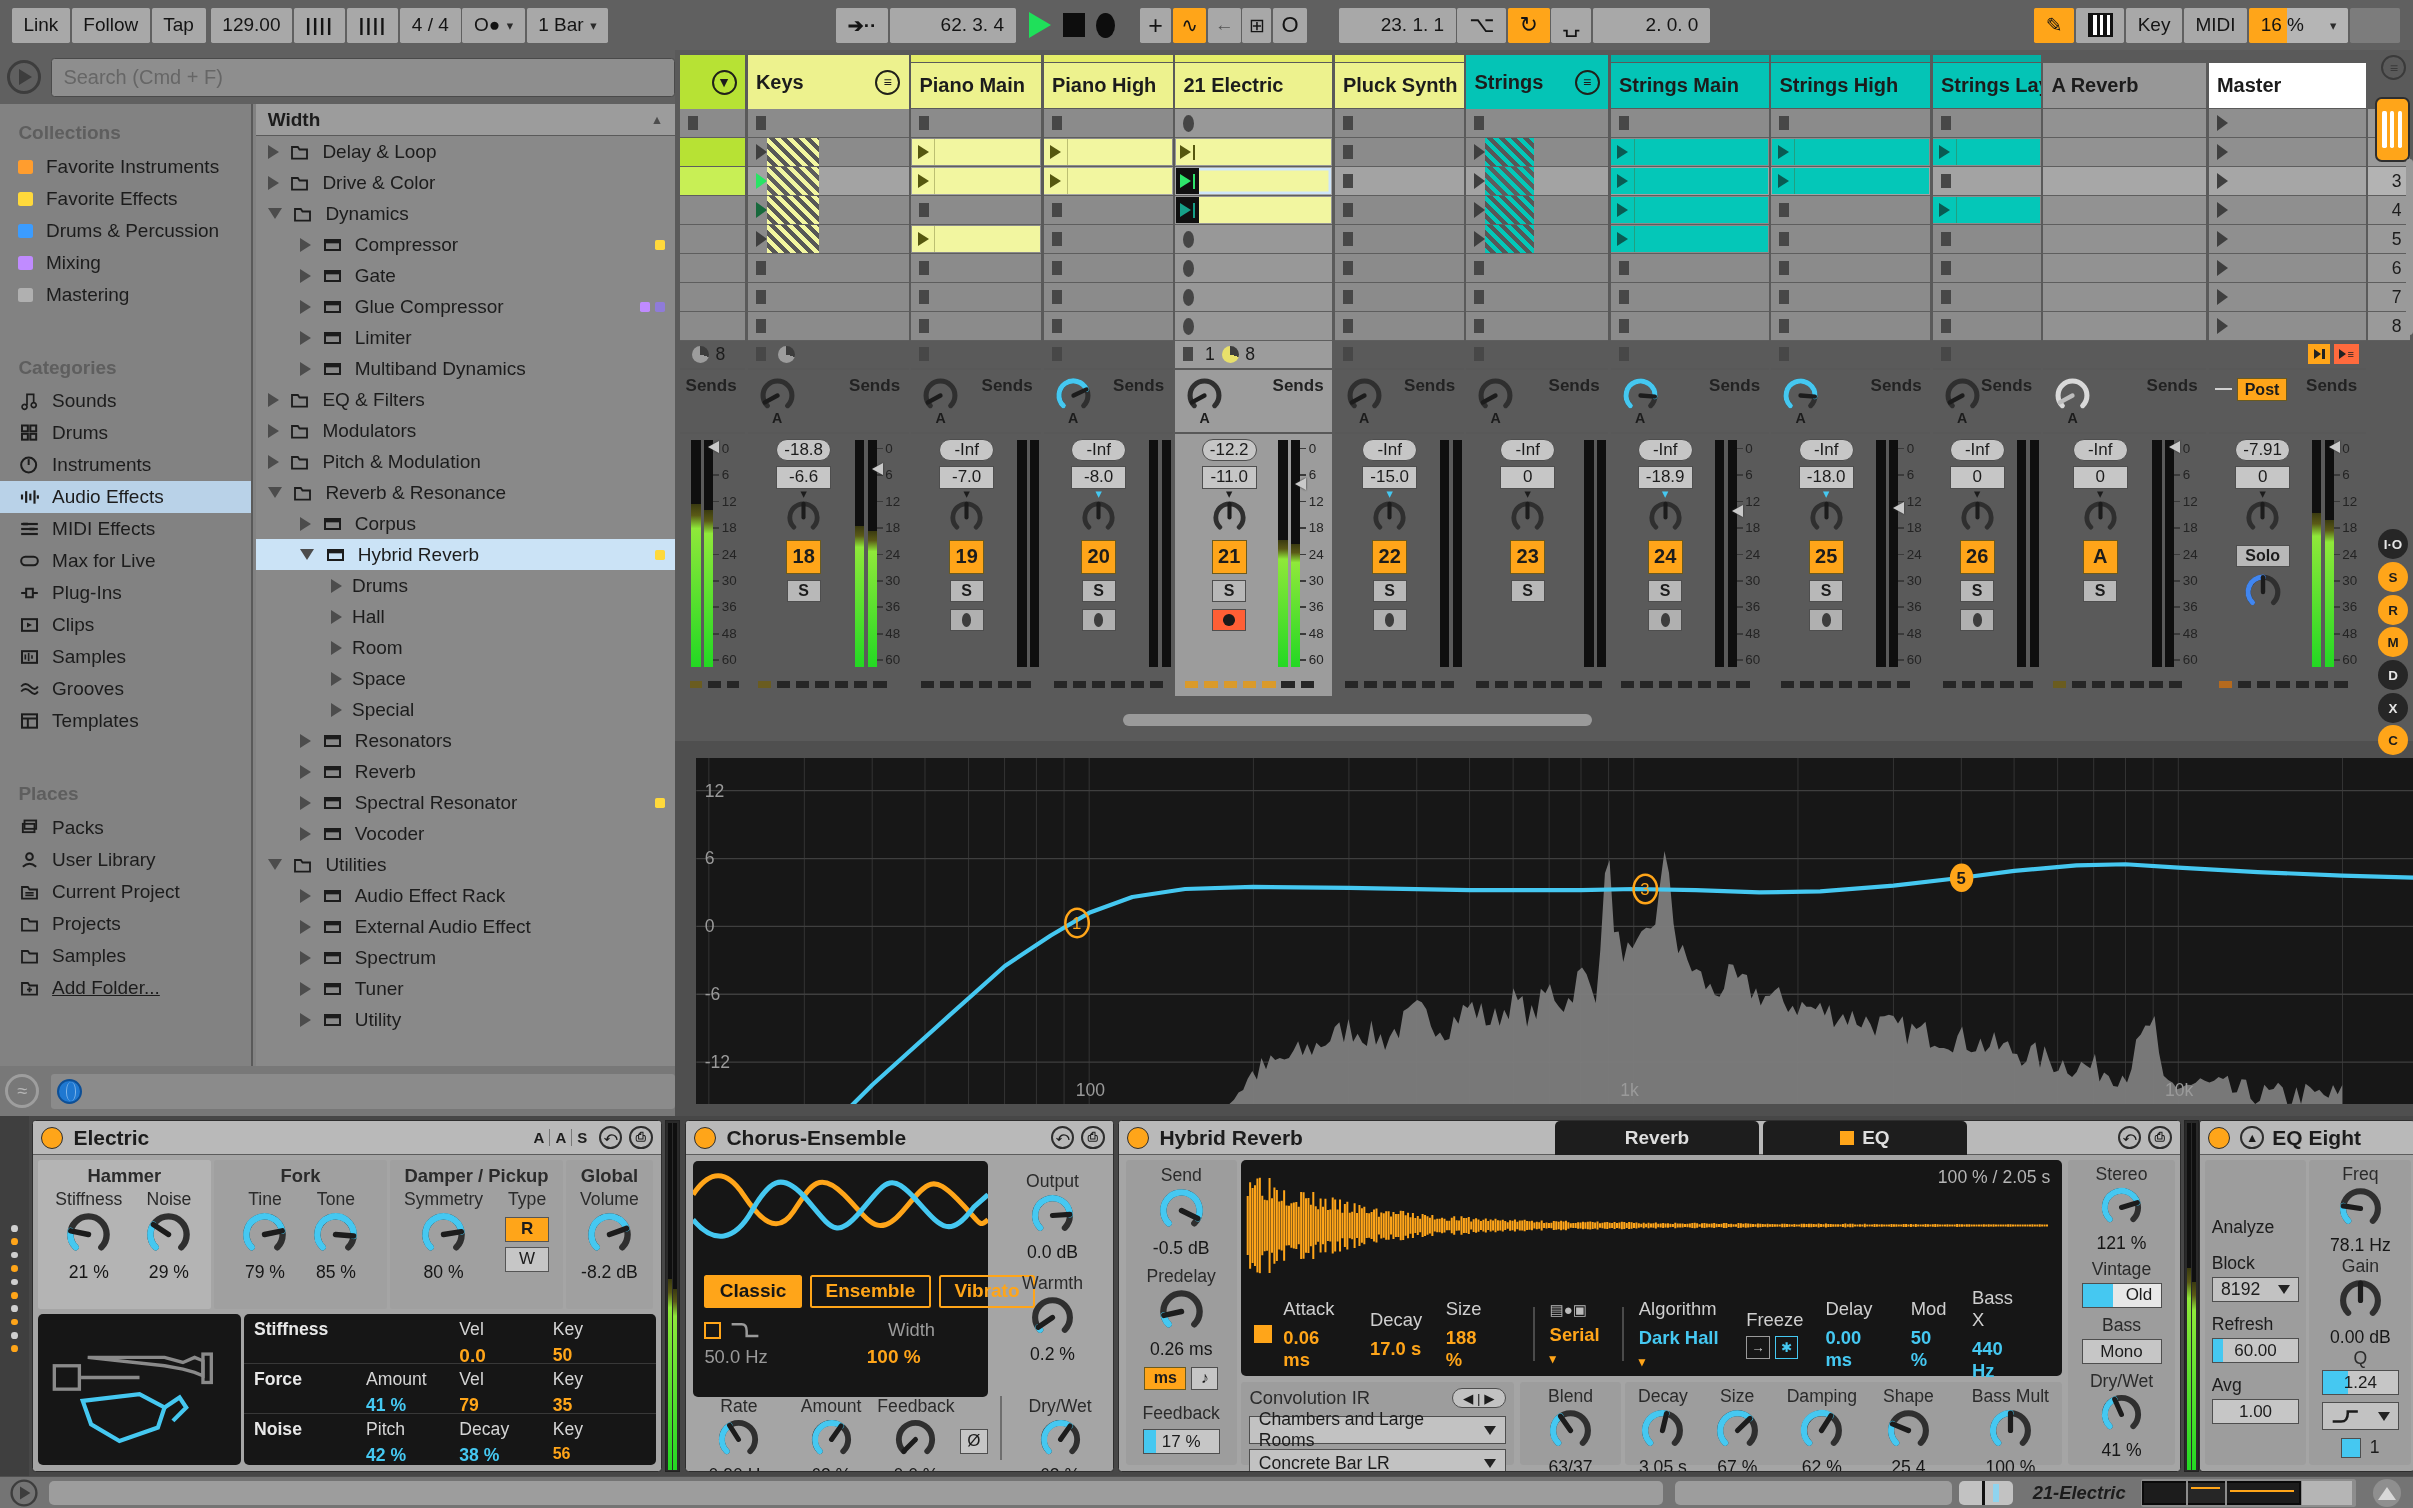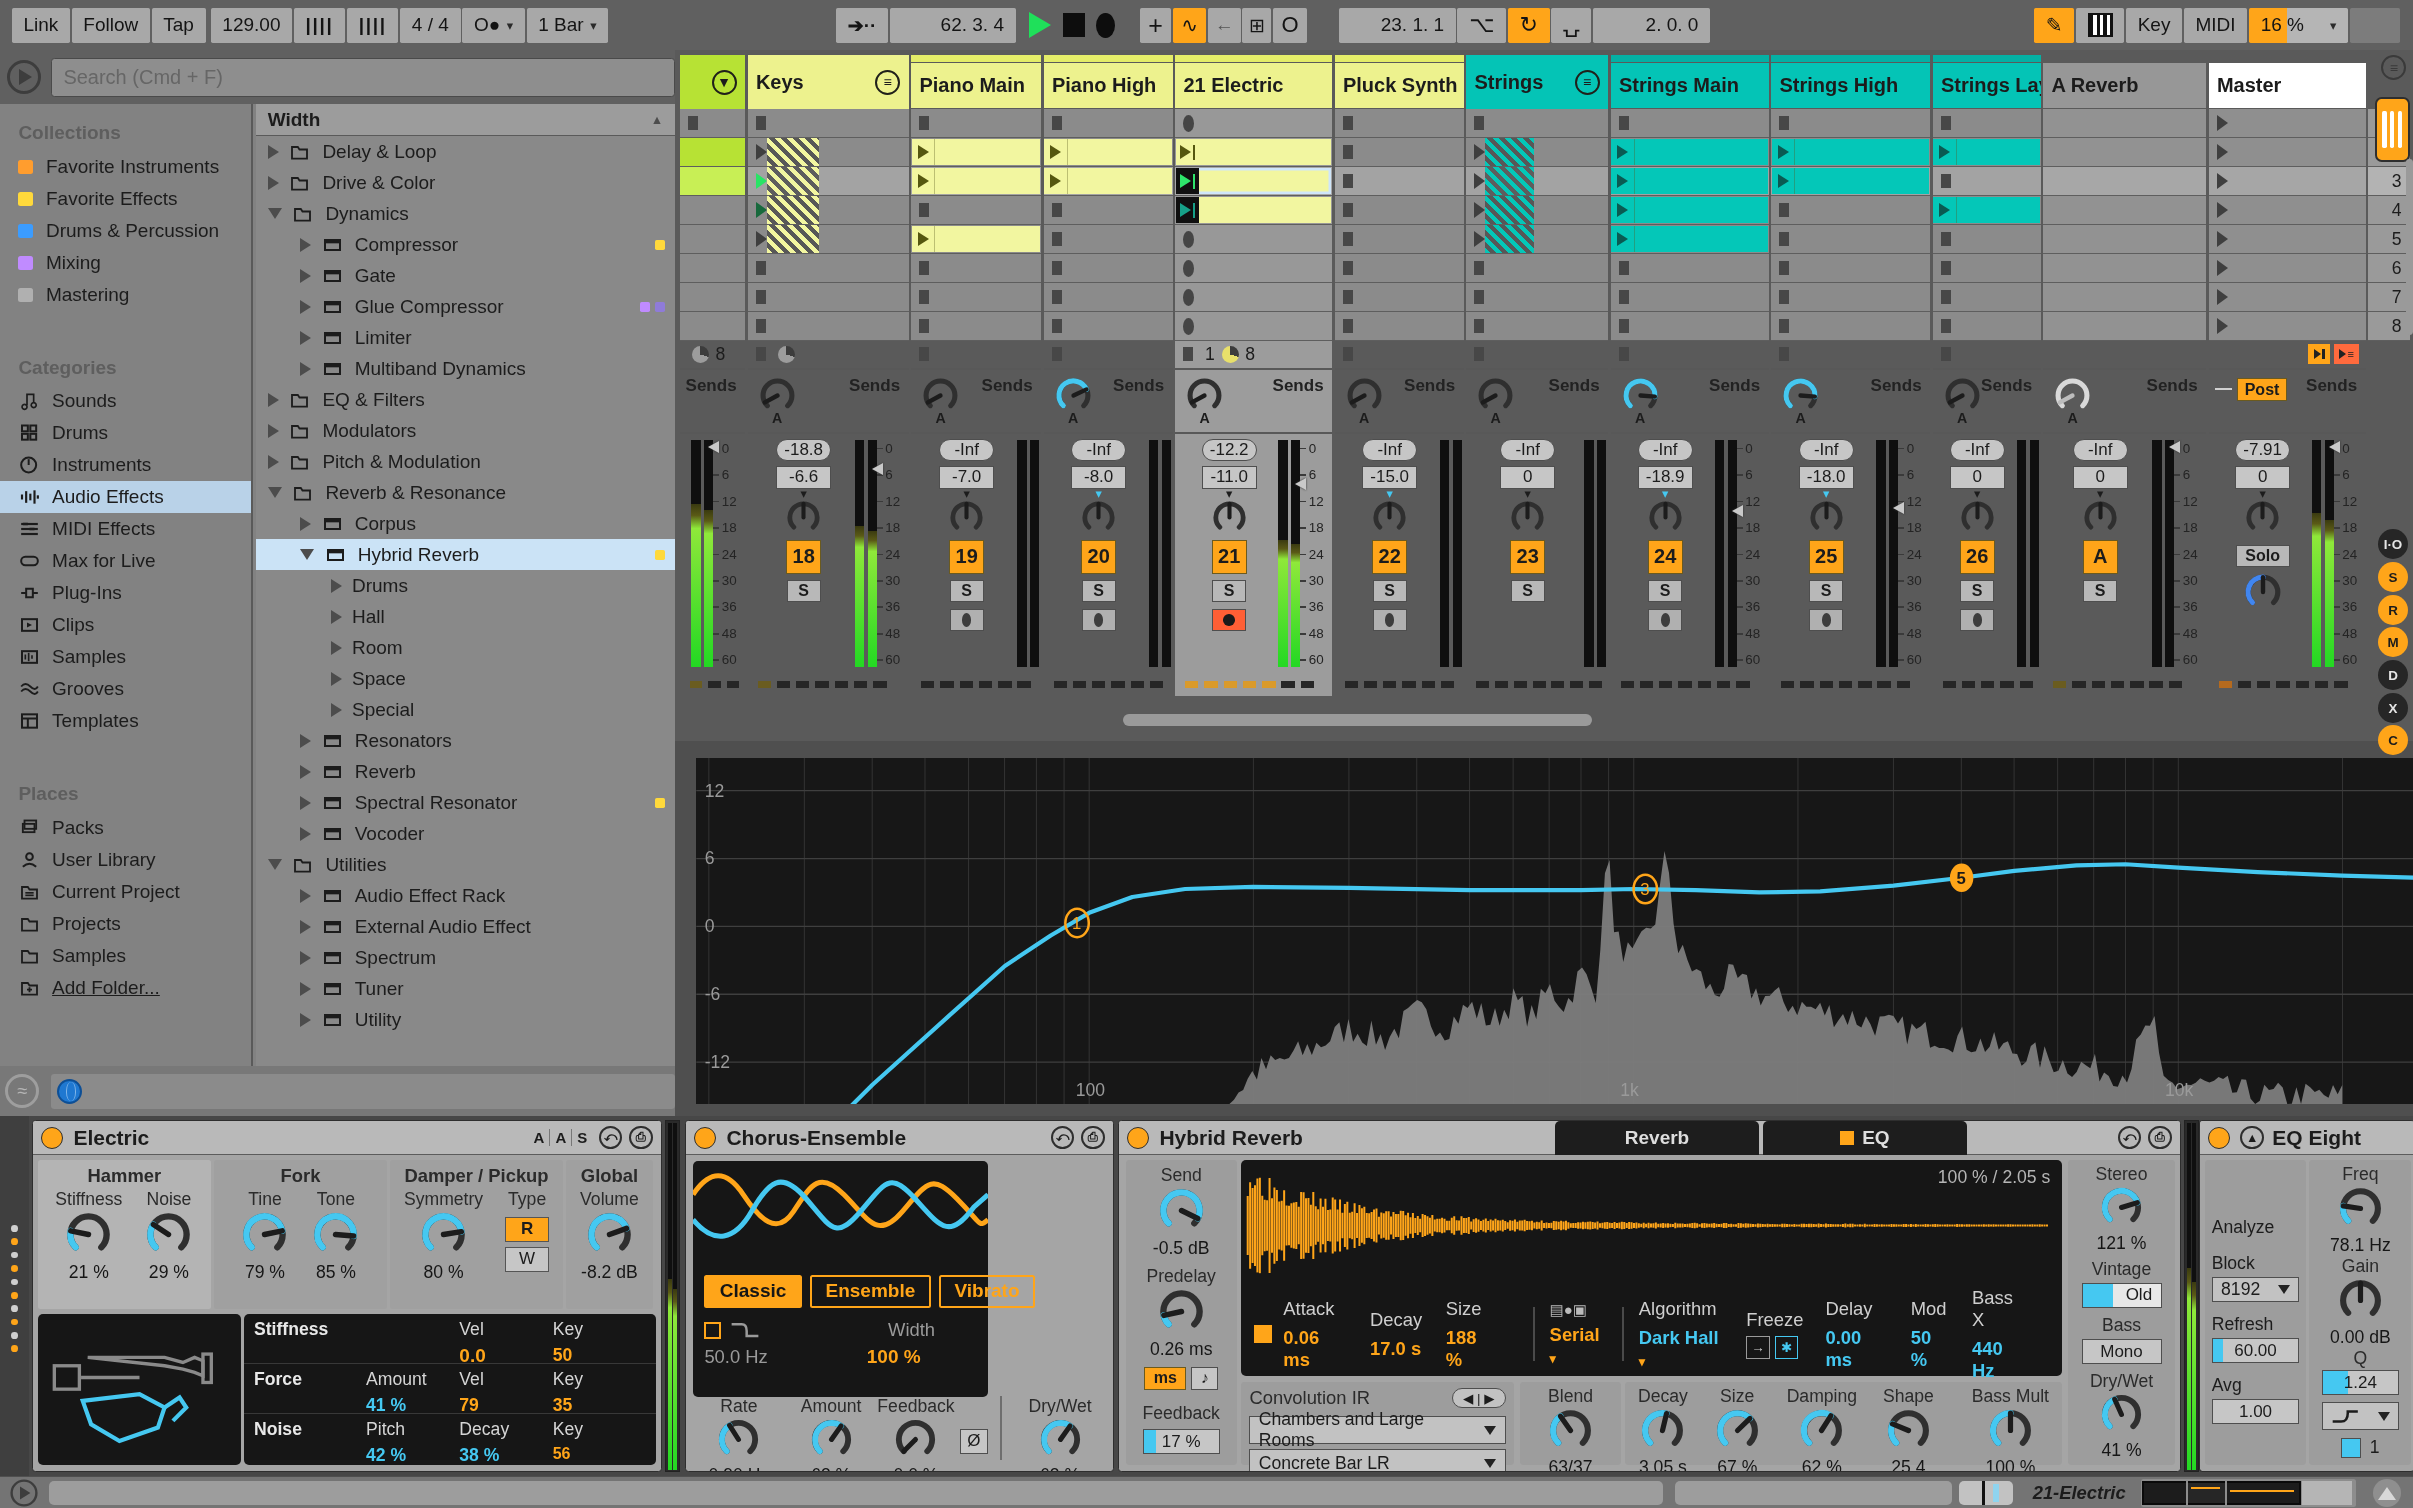--- a/index.html
+++ b/index.html
@@ -2070,20 +2070,40 @@
           <svg width="34" height="18.4" style="margin-left:6.7px" viewBox="0 0 40 22">
               <path d="M4 18 L16 18 Q22 18 22 10 L22 4 L36 4" stroke="#9a9a9a" stroke-width="3" fill="none" transform="scale(1,-1) translate(0,-22)"></path>
             </svg>
           <span class="graytxt" style="font-size:18.4px;margin-left:126px">Width</span>
         </div>
         <div style="display:flex;align-items:center;padding:5px 11.7px 0 11.7px">
           <span class="graytxt" style="font-size:18.4px">50.0 Hz</span>
           <span class="orangetxt" style="font-size:19px;font-weight:bold;margin-left:99px">100 %</span>
         </div>
       </div>
+      <div id="chorus-right" style="position:absolute;left:312px;top:40px;width:109px;height:236px">
+          <div class="kn" style="margin-top: 10px;">
+            <div class="lbl">Output</div>
+            <div><svg width="47" height="47" viewBox="0 0 56 56">
+                <path d="M13.3 42.7 A20.72 20.72 0 1 1 42.7 42.7" fill="none" stroke="#2f2f2f" stroke-width="7.28" stroke-linecap="round"></path>
+                <path d="M13.3 42.7 A20.72 20.72 0 1 1 48.7 26.7" fill="none" stroke="#45c8f1" stroke-width="7.28" stroke-linecap="round"></path>
+                <line x1="28" y1="28" x2="48.7" y2="26.7" stroke="#1c1c1c" stroke-width="6.188" stroke-linecap="round"></line>
+              </svg></div>
+            <div class="val">0.0 dB</div>
+          </div>
+          <div class="kn" style="margin-top: 10px;">
+            <div class="lbl">Warmth</div>
+            <div><svg width="47" height="47" viewBox="0 0 56 56">
+                <path d="M13.3 42.7 A20.72 20.72 0 1 1 42.7 42.7" fill="none" stroke="#2f2f2f" stroke-width="7.28" stroke-linecap="round"></path>
+                <path d="M13.3 42.7 A20.72 20.72 0 0 1 10.9 39.6" fill="none" stroke="#45c8f1" stroke-width="7.28" stroke-linecap="round"></path>
+                <line x1="28" y1="28" x2="10.9" y2="39.6" stroke="#1c1c1c" stroke-width="6.188" stroke-linecap="round"></line>
+              </svg></div>
+            <div class="val">0.2 %</div>
+          </div>
+        </div>
       <div id="chorus-bottom" style="position:absolute;left:6.7px;bottom:5px;right:6.7px;height:70px;display:flex;align-items:flex-start">
           <div style="display: flex; align-items: center; flex: 1 1 0%; justify-content: center;">
             <div class="kn">
               <div class="lbl">Rate</div>
               <div><svg width="45" height="45" viewBox="0 0 54 54">
                   <path d="M12.9 41.1 A19.98 19.98 0 1 1 41.1 41.1" fill="none" stroke="#2f2f2f" stroke-width="7.0200000000000005" stroke-linecap="round"></path>
                   <path d="M12.9 41.1 A19.98 19.98 0 0 1 16.3 10.1" fill="none" stroke="#45c8f1" stroke-width="7.0200000000000005" stroke-linecap="round"></path>
                   <line x1="27" y1="27" x2="16.3" y2="10.1" stroke="#1c1c1c" stroke-width="5.9670000000000005" stroke-linecap="round"></line>
                 </svg></div>
               <div class="val">0.90 Hz</div>

